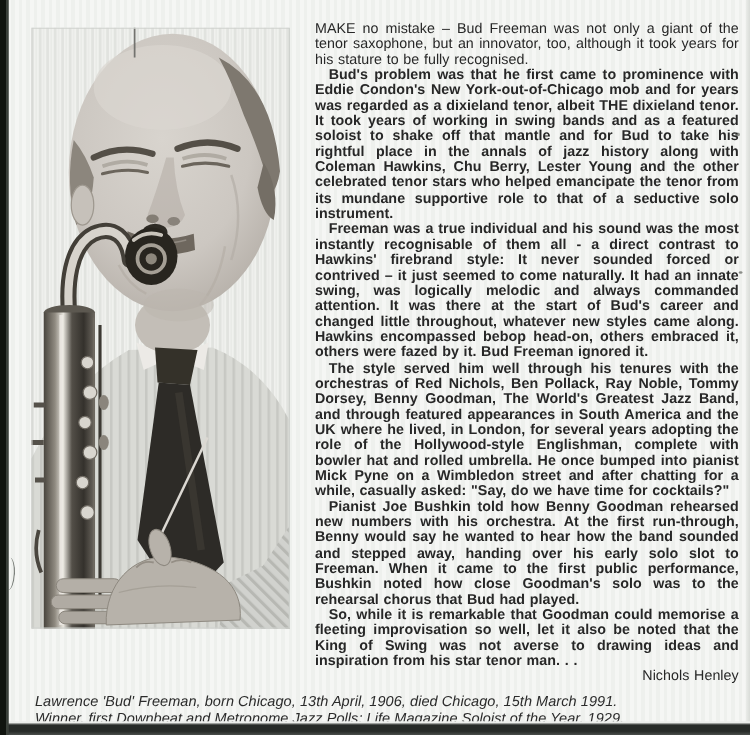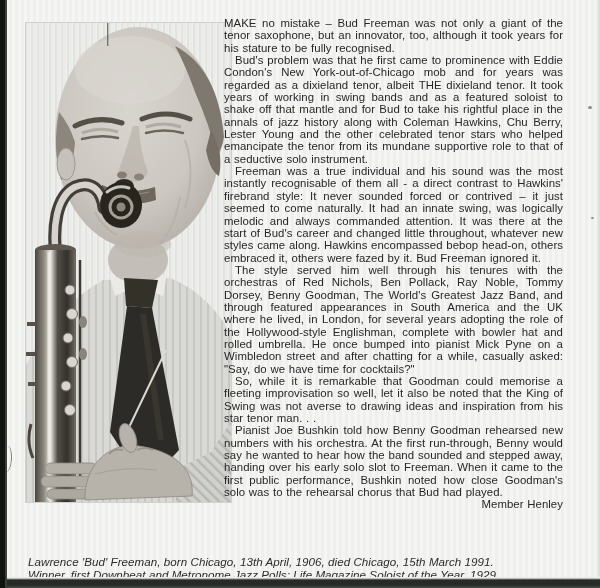--- a/index.html
+++ b/index.html
@@ -33,26 +33,26 @@
     transform:rotate(3deg);opacity:.8;
   }
   .speck{position:absolute;background:#8a8d88;border-radius:50%;}
   .speck.s1{left:588px;top:106px;width:4px;height:3px;}
   .speck.s2{left:591px;top:217px;width:3px;height:2px;}
   .photo{
     position:absolute;left:25px;top:22px;width:207px;height:481px;margin:0;
   }
   .photo svg{display:block;width:207px;height:481px;}
   .article{
-    position:absolute;left:224px;top:17px;width:339px;
+    position:absolute;left:252px;top:17px;width:339px;
     color:#272727;font-size:11.4px;line-height:12.35px;
     text-align:justify;word-spacing:0.5px;letter-spacing:0.05px;
   }
   .article p{margin:0;}
-  .article p.indent{text-indent:11px;}
+  .article p.indent{text-indent:11px;font-weight:bold;}
   .byline{text-align:right;margin-top:0;}
   .caption{
     position:absolute;left:28px;right:24px;top:556px;
     font-style:italic;
     color:#2b2b2b;font-size:11.6px;line-height:12.6px;
     letter-spacing:0.05px;
   }
   .page-number{
     font-style:normal;font-size:11px;margin-top:2px;color:#333;
   }
@@ -190,23 +190,23 @@
       <rect x="82" y="0" width="1.4" height="24" fill="#73736f"></rect>
       <rect x="0.5" y="0.5" width="206" height="480" fill="none" stroke="#cfd2ce" stroke-width="1"></rect>
     </svg>
   </figure>
 
   <main class="article">
     <p>MAKE no mistake – Bud Freeman was not only a giant of the tenor saxophone, but an innovator, too, although it took years for his stature to be fully recognised.</p>
     <p class="indent">Bud's problem was that he first came to prominence with Eddie Condon's New York-out-of-Chicago mob and for years was regarded as a dixieland tenor, albeit THE dixieland tenor. It took years of working in swing bands and as a featured soloist to shake off that mantle and for Bud to take his rightful place in the annals of jazz history along with Coleman Hawkins, Chu Berry, Lester Young and the other celebrated tenor stars who helped emancipate the tenor from its mundane supportive role to that of a seductive solo instrument.</p>
     <p class="indent">Freeman was a true individual and his sound was the most instantly recognisable of them all - a direct contrast to Hawkins' firebrand style: It never sounded forced or contrived – it just seemed to come naturally. It had an innate swing, was logically melodic and always commanded attention. It was there at the start of Bud's career and changed little throughout, whatever new styles came along. Hawkins encompassed bebop head-on, others embraced it, others were fazed by it. Bud Freeman ignored it.</p>
     <p class="indent">The style served him well through his tenures with the orchestras of Red Nichols, Ben Pollack, Ray Noble, Tommy Dorsey, Benny Goodman, The World's Greatest Jazz Band, and through featured appearances in South America and the UK where he lived, in London, for several years adopting the role of the Hollywood-style Englishman, complete with bowler hat and rolled umbrella. He once bumped into pianist Mick Pyne on a Wimbledon street and after chatting for a while, casually asked: "Say, do we have time for cocktails?"</p>
+    <p class="indent">Pianist Joe Bushkin told how Benny Goodman rehearsed new numbers with his orchestra. At the first run-through, Benny would say he wanted to hear how the band sounded and stepped away, handing over his early solo slot to Freeman. When it came to the first public performance, Bushkin noted how close Goodman's solo was to the rehearsal chorus that Bud had played.</p>
     <p class="indent">So, while it is remarkable that Goodman could memorise a fleeting improvisation so well, let it also be noted that the King of Swing was not averse to drawing ideas and inspiration from his star tenor man. . .</p>
-    <p class="indent">Pianist Joe Bushkin told how Benny Goodman rehearsed new numbers with his orchestra. At the first run-through, Benny would say he wanted to hear how the band sounded and stepped away, handing over his early solo slot to Freeman. When it came to the first public performance, Bushkin noted how close Goodman's solo was to the rehearsal chorus that Bud had played.</p>
-    <div class="byline">Member Henley</div>
+    <div class="byline">Nichols Henley</div>
   </main>
 
   <footer class="caption">
     <div>Lawrence 'Bud' Freeman, born Chicago, 13th April, 1906, died Chicago, 15th March 1991.</div>
     <div>Winner, first Downbeat and Metronome Jazz Polls; Life Magazine Soloist of the Year, 1929.</div>
     <div class="page-number">2</div>
   </footer>
 
 </div>
 

